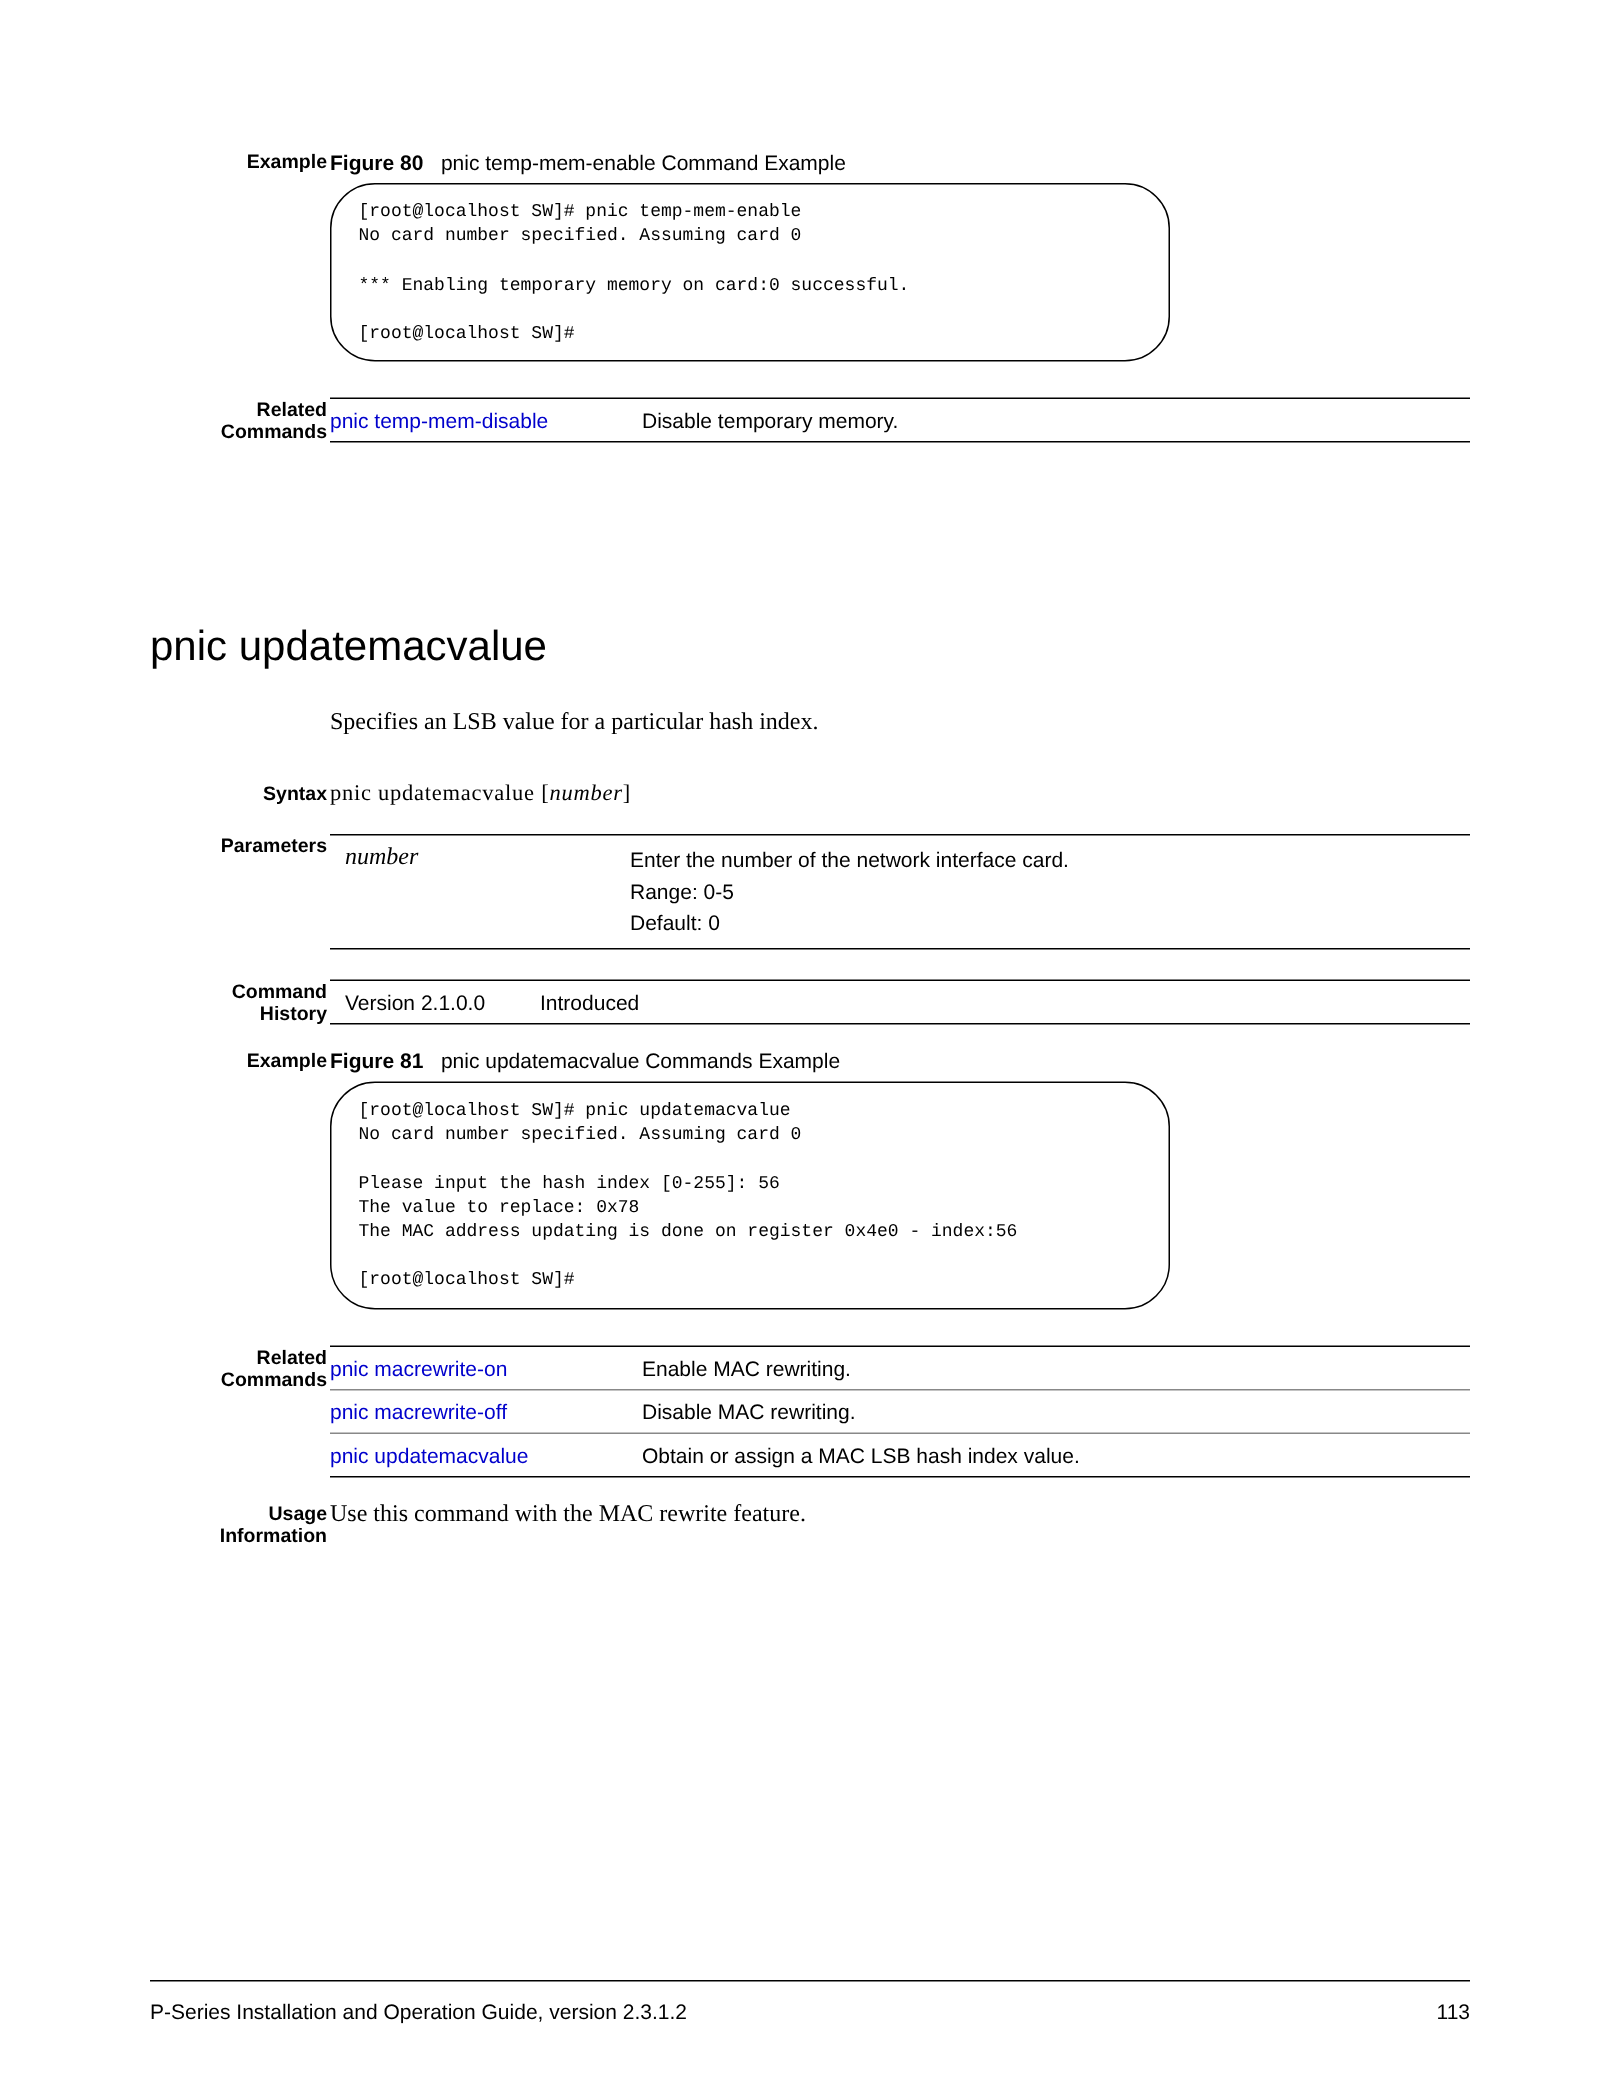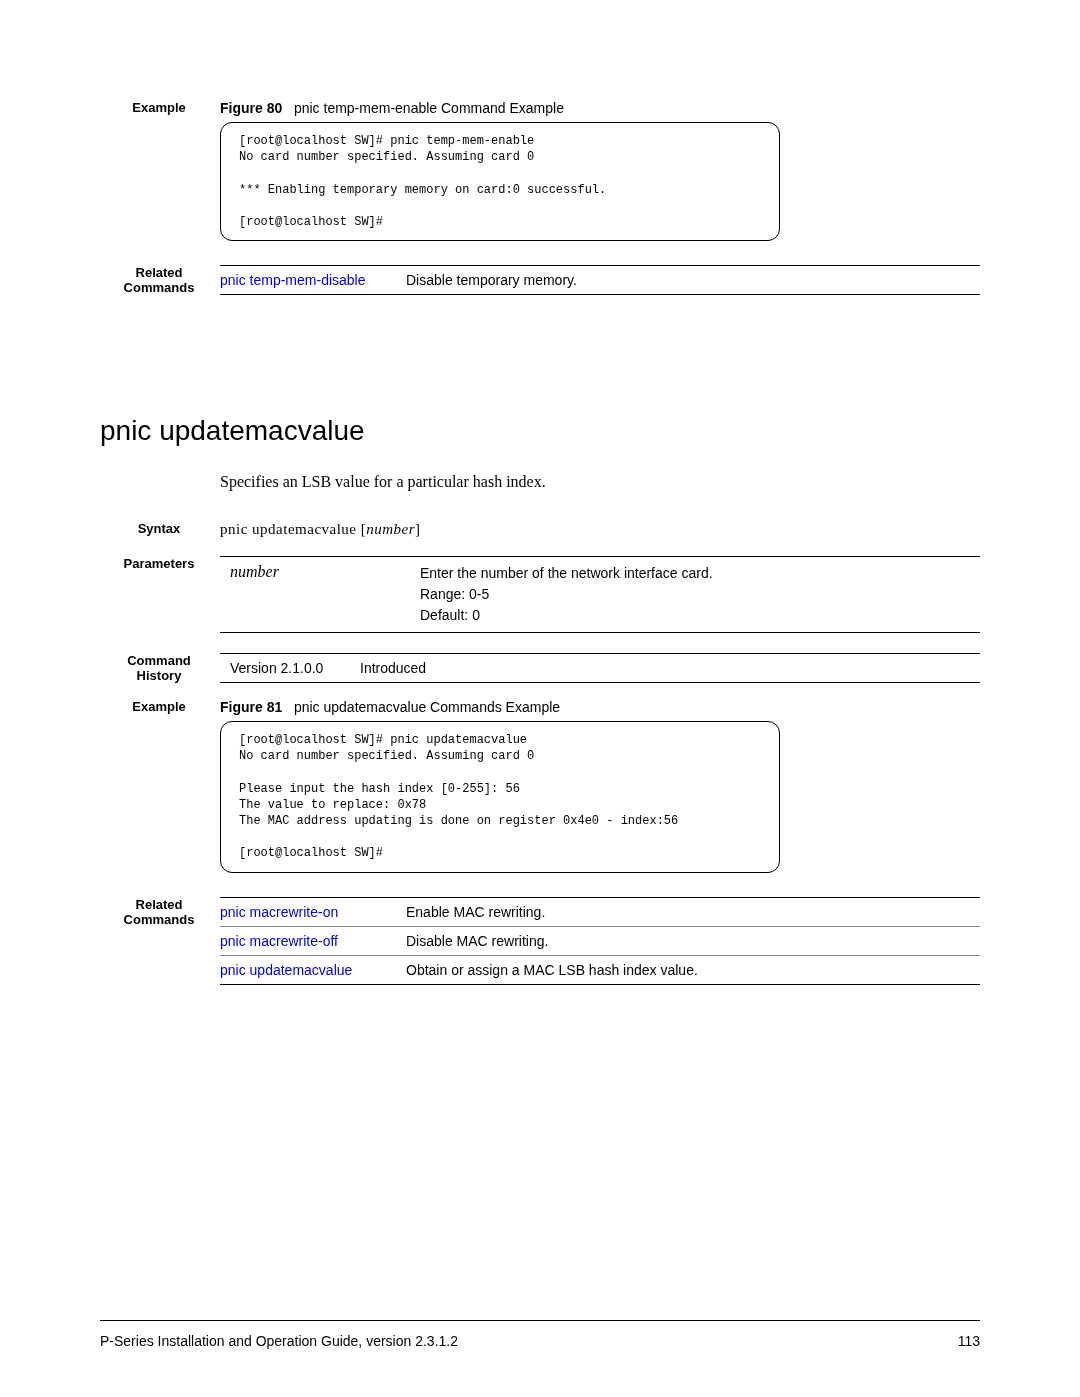--- a/index.html
+++ b/index.html
@@ -17,36 +17,36 @@
     min-height: 1320px;
     position: relative;
   }
   .row {
     display: flex;
     align-items: flex-start;
     margin-bottom: 6px;
   }
   .label-col {
     width: 120px;
-    text-align: center;
+    text-align: right;
     font-weight: bold;
     font-size: 13px;
     padding-right: 2px;
     flex-shrink: 0;
   }
   .content-col {
     flex: 1;
   }
   .figcap {
     font-size: 14px;
   }
   .figcap b { font-weight: bold; }
   .termbox {
     border: 1px solid #000;
-    border-radius: 12px;
+    border-radius: 30px;
     padding: 10px 18px 10px 18px;
     margin-top: 6px;
     font-family: "Courier New", monospace;
     font-size: 12px;
     line-height: 1.35;
     white-space: pre;
     width: 560px;
   }
   .hr-top {
     border-top: 1px solid #000;
@@ -54,21 +54,21 @@
   }
   .hr-thin {
     border-top: 1px solid #888;
     margin: 0;
   }
   .rel-row {
     display: flex;
     padding: 6px 0;
   }
   .rel-cmd {
-    width: 186px;
+    width: 208px;
     color: #0000cc;
     font-size: 14px;
   }
   .rel-desc {
     flex: 1;
     font-size: 14px;
   }
   .section-title {
     font-size: 28px;
     font-weight: normal;
@@ -247,19 +247,26 @@
       <div class="rel-row">
         <div class="rel-cmd">pnic updatemacvalue</div>
         <div class="rel-desc">Obtain or assign a MAC LSB hash index value.</div>
       </div>
       <div class="hr-top"></div>
     </div>
   </div>
 
   <div style="height:10px;"></div>
 
+  <div class="row">
+    <div class="label-col">
+      <div>Usage</div>
+      <div>Information</div>
+    </div>
+    <div class="content-col usage-text">Use this command with the MAC rewrite feature.</div>
+  </div>
 
 </div>
 
 <div class="footer">
   <div>P-Series Installation and Operation Guide, version 2.3.1.2</div>
   <div>113</div>
 </div>
 
 </body></html>

